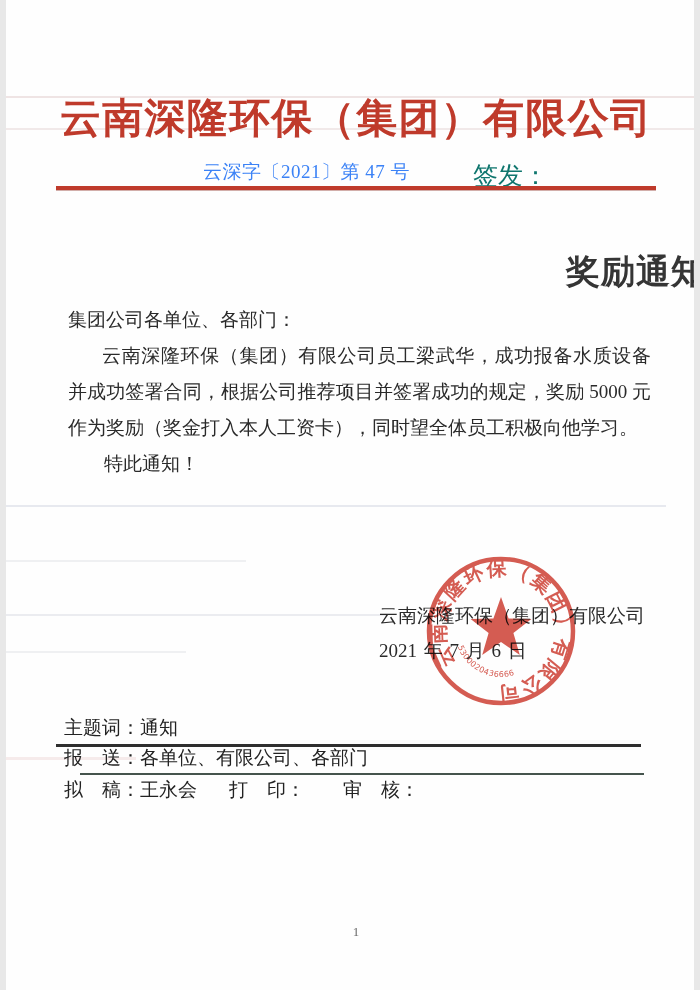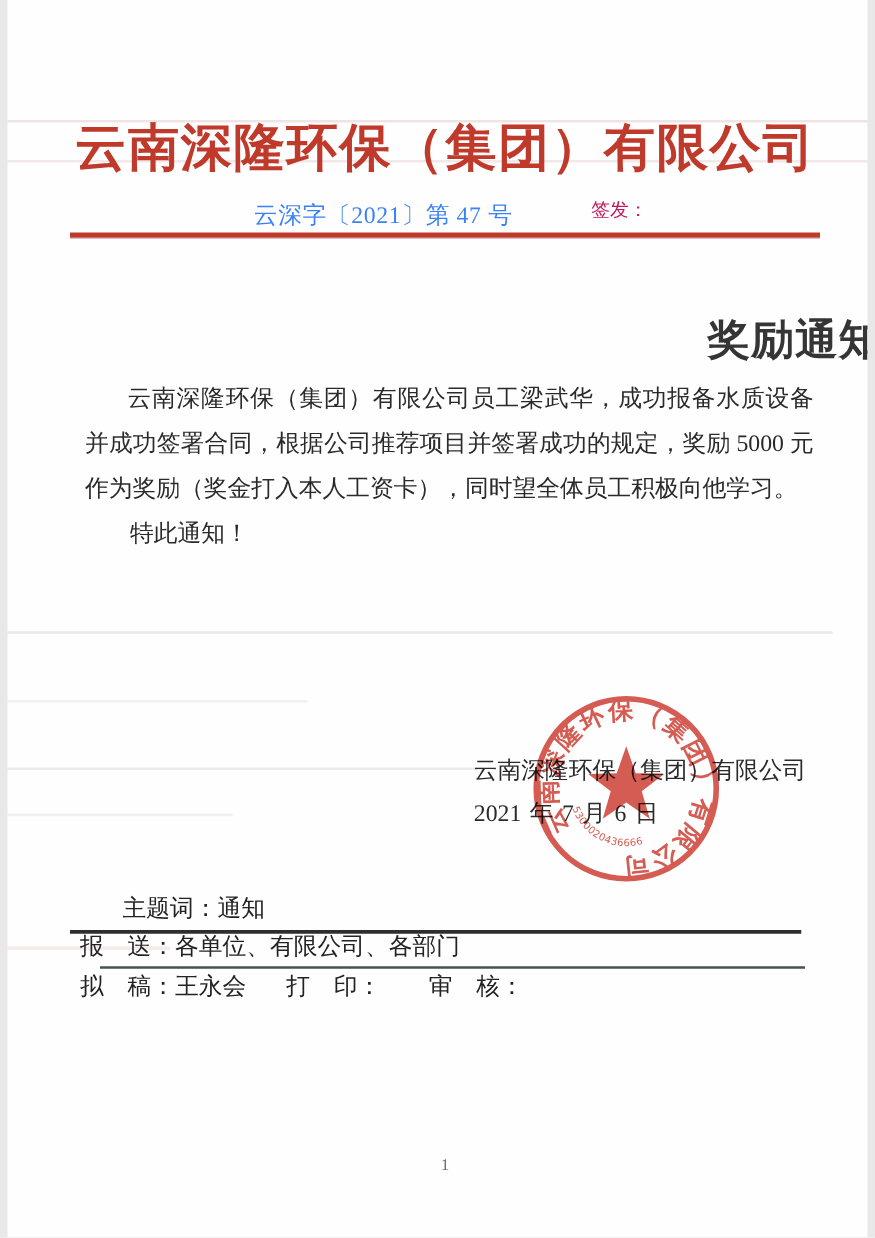--- a/index.html
+++ b/index.html
@@ -10,21 +10,21 @@
     color:#262626;
   }
   .artifact{position:absolute;pointer-events:none;}
   .header-company{
     position:absolute;left:54px;top:94px;width:592px;
     font-size:41px;font-weight:bold;color:#bf3a2b;
     text-align:justify;text-align-last:justify;line-height:1.2;
     white-space:nowrap;letter-spacing:1px;
   }
   .doc-number{position:absolute;left:197px;top:159px;font-size:19px;color:#3b82f6;letter-spacing:.5px;}
-  .issuer{position:absolute;left:467px;top:159px;font-size:15px;color:#be185d;}
+  .issuer{position:absolute;left:467px;top:159px;font-size:25px;color:#0f766e;}
   .red-rule{position:absolute;left:50px;top:186px;width:600px;height:4px;background:#bf3a2b;box-shadow:0 1px 0 rgba(130,25,15,.35);}
   .doc-title{position:absolute;left:0;top:249px;width:700px;text-align:right;font-size:34px;font-weight:600;color:#353535;letter-spacing:1px;}
   .body-block{position:absolute;left:62px;top:302px;width:583px;font-size:19px;line-height:36px;color:#2a2a2a;}
   .body-line{height:36px;}
   .jline{text-align:justify;text-align-last:justify;text-justify:inter-character;}
   .indent1{padding-left:34px;}
   .indent2{padding-left:36px;}
   .sig-company{position:absolute;left:373px;top:603px;font-size:19px;color:#2a2a2a;z-index:1;}
   .sig-date{position:absolute;left:373px;top:638px;width:264px;text-align:left;font-size:19px;color:#2a2a2a;z-index:1;word-spacing:2px;}
   .seal{position:absolute;left:415px;top:551px;width:160px;height:160px;z-index:2;mix-blend-mode:multiply;opacity:.88;}
@@ -47,20 +47,21 @@
   <div class="artifact" style="left:0;top:757px;width:130px;height:3px;background:rgba(220,170,170,.22);"></div>
 
   <div class="header-company">云南深隆环保（集团）有限公司</div>
   <div class="doc-number">云深字〔2021〕第 47 号</div>
   <div class="issuer">签发：</div>
   <div class="red-rule"></div>
 
   <div class="doc-title">奖励通知</div>
 
   <div class="body-block">
+    <div class="body-line">集团公司各单位、各部门：</div>
     <div class="body-line jline indent1">云南深隆环保（集团）有限公司员工梁武华，成功报备水质设备</div>
     <div class="body-line jline">并成功签署合同，根据公司推荐项目并签署成功的规定，奖励 5000 元</div>
     <div class="body-line">作为奖励（奖金打入本人工资卡），同时望全体员工积极向他学习。</div>
     <div class="body-line indent2">特此通知！</div>
   </div>
 
   <div class="sig-company">云南深隆环保（集团）有限公司</div>
   <div class="sig-date">2021 年 7 月 6 日</div>
 
   <svg class="seal" viewBox="0 0 160 160" width="160" height="160">
@@ -71,21 +72,21 @@
       <path id="sealNumPath" d="M 36.8 95.7 A 46 46 0 0 0 99.4 121.7"></path>
     </defs>
     <text font-size="20" letter-spacing="1.6" fill="#d0453a" font-weight="bold" font-family="Liberation Serif, DejaVu Serif, serif">
       <textPath href="#sealNamePath">云南深隆环保（集团）有限公司</textPath>
     </text>
     <text font-size="8" letter-spacing="0.3" fill="#d0453a" font-family="DejaVu Sans, sans-serif">
       <textPath href="#sealNumPath">5300020436666</textPath>
     </text>
   </svg>
 
-  <div class="footer-row" style="left:58px;top:718px;margin-left:34px;">主题词：通知</div>
+  <div class="footer-row" style="left:58px;top:718px;">主题词：通知</div>
   <div class="rule1"></div>
   <div class="footer-row" style="left:58px;top:748px;">报　送：各单位、有限公司、各部门</div>
   <div class="rule2"></div>
   <div class="footer-row" style="left:58px;top:780px;">拟　稿：王永会</div>
   <div class="footer-row" style="left:208px;top:780px;margin-left:15px;">打　印：</div>
   <div class="footer-row" style="left:337px;top:780px;">审　核：</div>
 
   <div class="page-number">1</div>
 </div>
 

